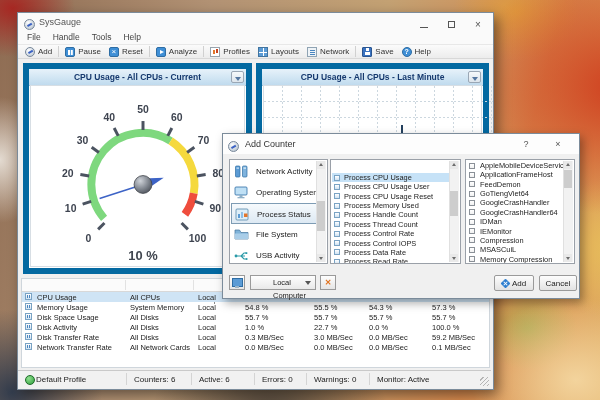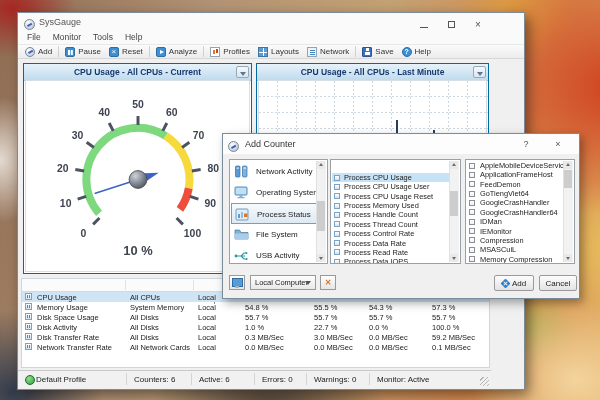--- a/index.html
+++ b/index.html
@@ -12,21 +12,21 @@
       radial-gradient(120px 110px at 2% 98%, rgba(47,58,76,.97), rgba(47,58,76,0) 75%),
       radial-gradient(170px 120px at 45% 104%, rgba(42,38,40,.8), rgba(42,38,40,0) 70%),
       radial-gradient(200px 170px at 103% 22%, rgba(207,58,28,.95), rgba(207,58,28,0) 75%),
       radial-gradient(90px 70px at 86% 3%, rgba(224,156,60,.9), rgba(224,156,60,0) 70%),
       radial-gradient(120px 100px at 103% 62%, rgba(233,195,90,.85), rgba(233,195,90,0) 70%),
       radial-gradient(140px 110px at 96% 95%, rgba(244,214,160,.95), rgba(244,214,160,0) 75%),
       radial-gradient(70px 60px at 88% 82%, rgba(160,175,80,.7), rgba(160,175,80,0) 70%),
       linear-gradient(105deg, #8d6b52, #b29274 30%, #c3a173 55%, #d78a4e 80%, #e0ad62);
   }
   .win{position:absolute;left:17px;top:12px;width:475px;height:376px;background:#f0f0f0;
-       border:1px solid #7b8b9a;box-shadow:4px 5px 12px rgba(0,0,0,.45);padding-left:31px;}
+       border:1px solid #7b8b9a;box-shadow:4px 5px 12px rgba(0,0,0,.45);}
   .titlebar{position:absolute;left:0;top:0;width:100%;height:18px;background:#fafafa;}
   .title-text{position:absolute;left:21px;top:4px;font-size:9px;color:#555;}
   .appicon{position:absolute;left:6px;top:3px;}
   .g-ico{display:inline-block;width:11px;height:11px;border-radius:50%;
          background:radial-gradient(circle at 35% 30%, #fdfdfd,#c7d1da 70%,#9fb0bf);
          border:1px solid #77879a;position:relative;box-sizing:border-box;}
   .g-ico::before{content:"";position:absolute;left:2px;top:4px;width:5px;height:1.5px;background:#3b62c4;transform:rotate(-30deg);}
   .winbtn{position:absolute;top:1px;width:24px;height:16px;text-align:center;color:#555;}
   .wb-min{left:394px}.wb-max{left:421px}.wb-close{left:448px}
   .glyph-min{display:inline-block;width:8px;height:1px;background:#555;margin-top:9px;}
@@ -51,21 +51,21 @@
   .ti-layouts{background:#5b9bd5;border:1px solid #41749f;}
   .ti-layouts::before{content:"";position:absolute;left:0;top:4px;width:8px;height:1px;background:#fff;}
   .ti-layouts::after{content:"";position:absolute;left:4px;top:0;width:1px;height:8px;background:#fff;}
   .ti-options{background:#eef3f7;border:1px solid #8fa3b3;}
   .ti-options::before{content:"";position:absolute;left:1.5px;top:2px;width:5px;height:1px;background:#4a86c0;box-shadow:0 2px 0 #4a86c0,0 4px 0 #4a86c0;}
   .ti-save{background:#3a72c0;border:1px solid #2a5590;border-radius:1px;}
   .ti-save::before{content:"";position:absolute;left:2.5px;top:0;width:3px;height:3px;background:#fff;}
   .ti-save::after{content:"";position:absolute;left:1.5px;bottom:0.5px;width:5px;height:3.5px;background:#fff;}
   .ti-help{background:#3f8fd6;border-radius:50%;border:1px solid #2e6da4;color:#fff;font-size:7px;font-weight:bold;line-height:8.5px;text-align:center;}
   
-  .panel{position:absolute;border:1px solid #0369a1;background:#fff;box-sizing:border-box;}
+  .panel{position:absolute;border:6px solid #0369a1;background:#fff;box-sizing:border-box;}
   .p-left{left:5px;top:50px;width:229px;height:211px;}
   .p-right{left:238px;top:50px;width:233px;height:211px;}
   .p-head{position:absolute;left:0;top:0;right:0;height:16px;background:linear-gradient(#e7f2fa,#c0dbee);
           border-bottom:1px solid #9fc0d8;text-align:center;font-size:8.5px;font-weight:bold;color:#16396e;line-height:16px;}
   .p-drop{position:absolute;right:2px;top:2px;width:13px;height:12px;background:linear-gradient(#f6f9fb,#dde5ec);
           border:1px solid #9aa7b5;border-radius:2px;box-sizing:border-box;}
   .p-drop::before{content:"";position:absolute;left:3px;top:4.5px;border-left:3px solid transparent;border-right:3px solid transparent;border-top:4px solid #5577a0;}
   .p-body{position:absolute;left:1px;top:16px;right:1px;bottom:1px;background:#fff;border:1px solid #d7dee4;box-sizing:border-box;}
   
   .table{position:absolute;left:3px;top:265px;width:469px;height:90px;background:#fff;border:1px solid #cfd6dc;box-sizing:border-box;font-size:7.5px;}
@@ -107,21 +107,21 @@
   .mini{position:absolute;left:2px;top:1.5px;width:6px;height:6px;border:1px solid #7aa3c4;background:linear-gradient(#fff,#cfe2f2);box-sizing:border-box;}
   .pitem{height:9.36px;line-height:9.36px;font-size:7.4px;color:#222;padding-left:13px;position:relative;white-space:nowrap;}
   .cbx{position:absolute;left:2px;top:1.5px;width:6px;height:6px;border:1px solid #8a9097;background:linear-gradient(#fff,#f1f1f1);box-sizing:border-box;}
   .scroll{position:absolute;top:1px;right:1px;bottom:1px;width:9px;background:#f2f2f2;border-left:1px solid #e0e0e0;}
   .sc-up,.sc-dn{position:absolute;left:0;width:8px;height:8px;background:#e9e9e9;}
   .sc-up{top:0}.sc-dn{bottom:0}
   .sc-up::before{content:"";position:absolute;left:1.5px;top:2px;border-left:2.5px solid transparent;border-right:2.5px solid transparent;border-bottom:3.5px solid #6d6d6d;}
   .sc-dn::before{content:"";position:absolute;left:1.5px;top:2.5px;border-left:2.5px solid transparent;border-right:2.5px solid transparent;border-top:3.5px solid #6d6d6d;}
   .sc-th{position:absolute;left:0;width:8px;background:#cdcdcd;}
   .combo{position:absolute;left:27px;top:141px;width:66px;height:15px;background:linear-gradient(#fefefe,#e9e9e9);
-         border:1px solid #9a9a9a;box-sizing:border-box;font-size:7.5px;color:#222;line-height:13px;padding-left:4px;}
+         border:1px solid #9a9a9a;box-sizing:border-box;font-size:7.5px;color:#222;line-height:13px;padding-left:22px;}
   .combo::after{content:"";position:absolute;right:4px;top:5px;border-left:3px solid transparent;border-right:3px solid transparent;border-top:4px solid #555;}
   .sqbtn{position:absolute;top:141px;width:16px;height:15px;background:linear-gradient(#fefefe,#e5e5e5);
          border:1px solid #9a9a9a;box-sizing:border-box;}
   .b-comp{left:6px}.b-x{left:97px;text-align:center;font-size:8px;font-weight:bold;color:#e0731f;line-height:13px;}
   .comp-ico{position:absolute;left:2px;top:2px;width:9px;height:7px;background:#5b9bd5;border:1px solid #2e6da4;}
   .comp-ico::after{content:"";position:absolute;left:2px;top:7px;width:4px;height:2px;background:#9ab4c8;}
   .dbtn{position:absolute;top:141px;height:16px;background:linear-gradient(#fdfdfd,#e3e3e3);
         border:1px solid #9a9a9a;border-radius:2px;box-sizing:border-box;font-size:8px;color:#222;
         display:flex;align-items:center;justify-content:center;gap:3px;}
   .b-add{left:271px;width:40px;}
@@ -137,21 +137,21 @@
 <div class="win">
   <div class="titlebar">
     <span class="appicon"><span class="g-ico"></span></span>
     <span class="title-text">SysGauge</span>
     <span class="winbtn wb-min"><span class="glyph-min"></span></span>
     <span class="winbtn wb-max"><span class="glyph-max"></span></span>
     <span class="winbtn wb-close"><span class="glyph-close">×</span></span>
   </div>
   <div class="menubar">
     <span class="menu-item">File</span>
-    <span class="menu-item">Monitor</span>
+    <span class="menu-item">Handle</span>
     <span class="menu-item">Tools</span>
     <span class="menu-item">Help</span>
   </div>
   <div class="toolbar">
     <span class="tbtn">
         <span class="ti ti-gauge"></span>
         <span>Add</span>
       </span>
     <span class="tsep"></span>
     <span class="tbtn">
@@ -404,20 +404,21 @@
 
   <div class="listbox lb-mid">
     <div style="position:absolute;left:1px;top:13px;right:11px;">
       <div class="mitem sel"><span class="mini"></span><span>Process CPU Usage</span></div>
       <div class="mitem"><span class="mini"></span><span>Process CPU Usage User</span></div>
       <div class="mitem"><span class="mini"></span><span>Process CPU Usage Reset</span></div>
       <div class="mitem"><span class="mini"></span><span>Process Memory Used</span></div>
       <div class="mitem"><span class="mini"></span><span>Process Handle Count</span></div>
       <div class="mitem"><span class="mini"></span><span>Process Thread Count</span></div>
       <div class="mitem"><span class="mini"></span><span>Process Control Rate</span></div>
+      <div class="mitem"><span class="mini"></span><span>Process Control IOPS</span></div>
       <div class="mitem"><span class="mini"></span><span>Process Data Rate</span></div>
       <div class="mitem"><span class="mini"></span><span>Process Read Rate</span></div>
       <div class="mitem"><span class="mini"></span><span>Process Data IOPS</span></div>
     </div>
     <div class="scroll">
       <span class="sc-up"></span>
       <span class="sc-dn"></span>
       <span class="sc-th" style="top:30px;height:25px"></span>
     </div>
   </div>

